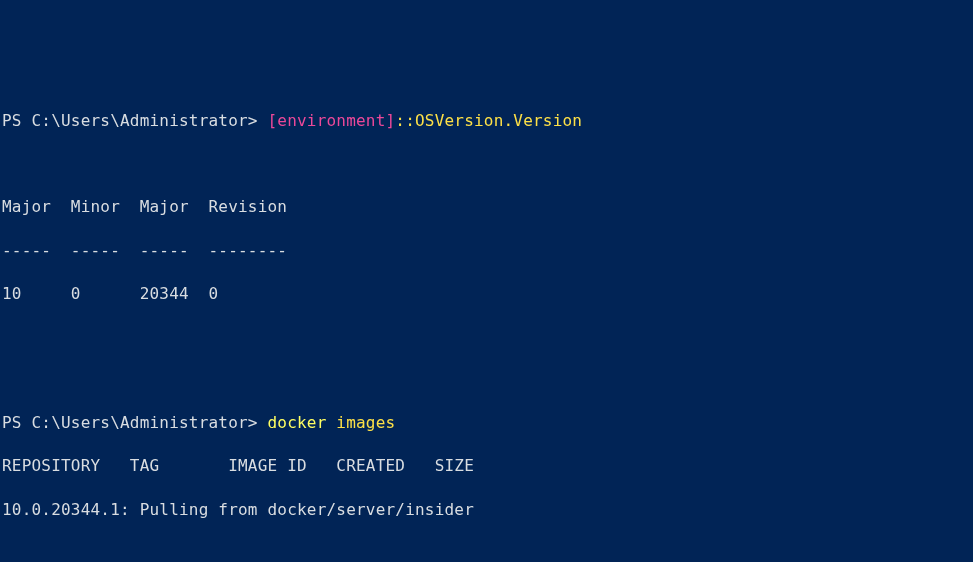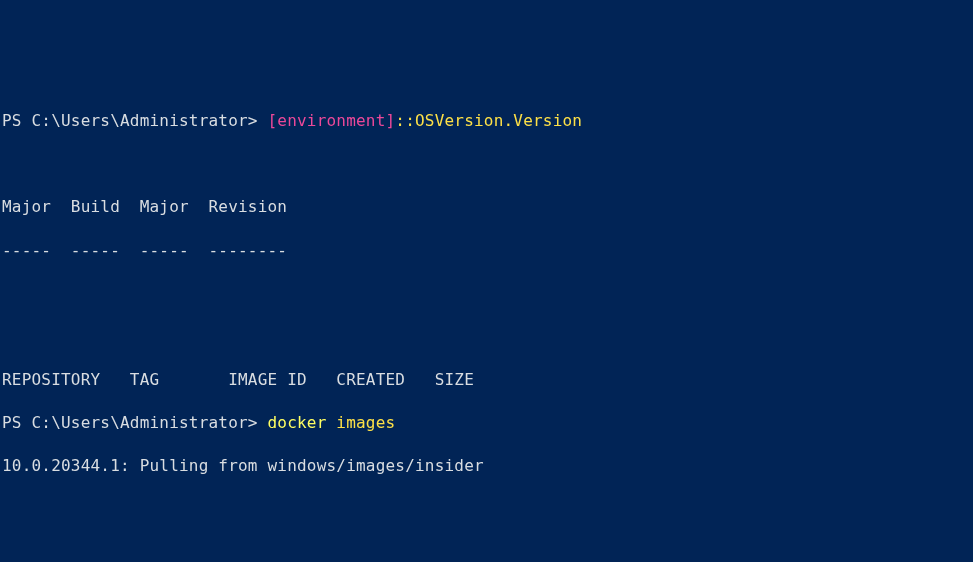--- a/index.html
+++ b/index.html
@@ -29,27 +29,28 @@
     .container { user-select:text; }
   </style>
 </head>
 <body>
 
 
 
 <div class="container">
 <span class="blockline"><span class="prompt-ps">PS C:\Users\Administrator&gt; </span><span class="cmd-type">[environment]</span><span class="cmd-reg">::OSVersion.Version</span></span>
 <div class="blank"></div>
-<span class="blockline header"><span>Major</span>  <span>Build</span>  <span>Major</span>  <span>Revision</span></span>
+<span class="blockline header"><span>Major</span>  <span>Minor</span>  <span>Major</span>  <span>Revision</span></span>
 <span class="blockline dashrow"><span>-----</span>  <span>-----</span>  <span>-----</span>  <span>--------</span></span>
+<span class="blockline output"><span>10</span>     <span>0</span>      <span>20344</span>  <span>0</span></span>
 <div class="blank"></div>
 <div class="blank"></div>
+<span class="blockline"><span class="prompt-ps">PS C:\Users\Administrator&gt; </span><span class="cmd-hi">docker</span><span class="cmd-reg"> images</span></span>
 <span class="blockline header">REPOSITORY   TAG       IMAGE ID   CREATED   SIZE</span>
-<span class="blockline"><span class="prompt-ps">PS C:\Users\Administrator&gt; </span><span class="cmd-hi">docker</span><span class="cmd-reg"> images</span></span>
-<span class="blockline output">10.0.20344.1: Pulling from windows/images/insider</span>
+<span class="blockline output">10.0.20344.1: Pulling from docker/server/insider</span>
 
 
 
 
 
 
 
 
 
 

